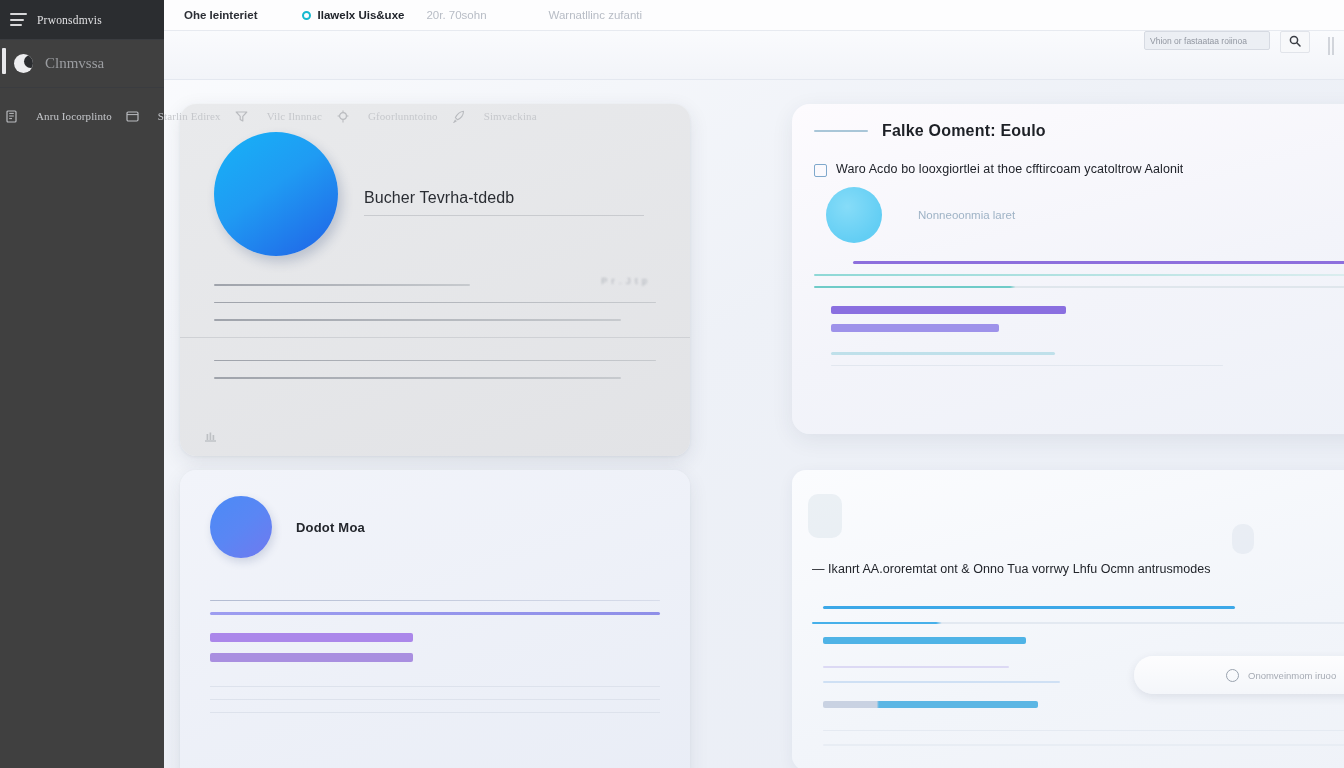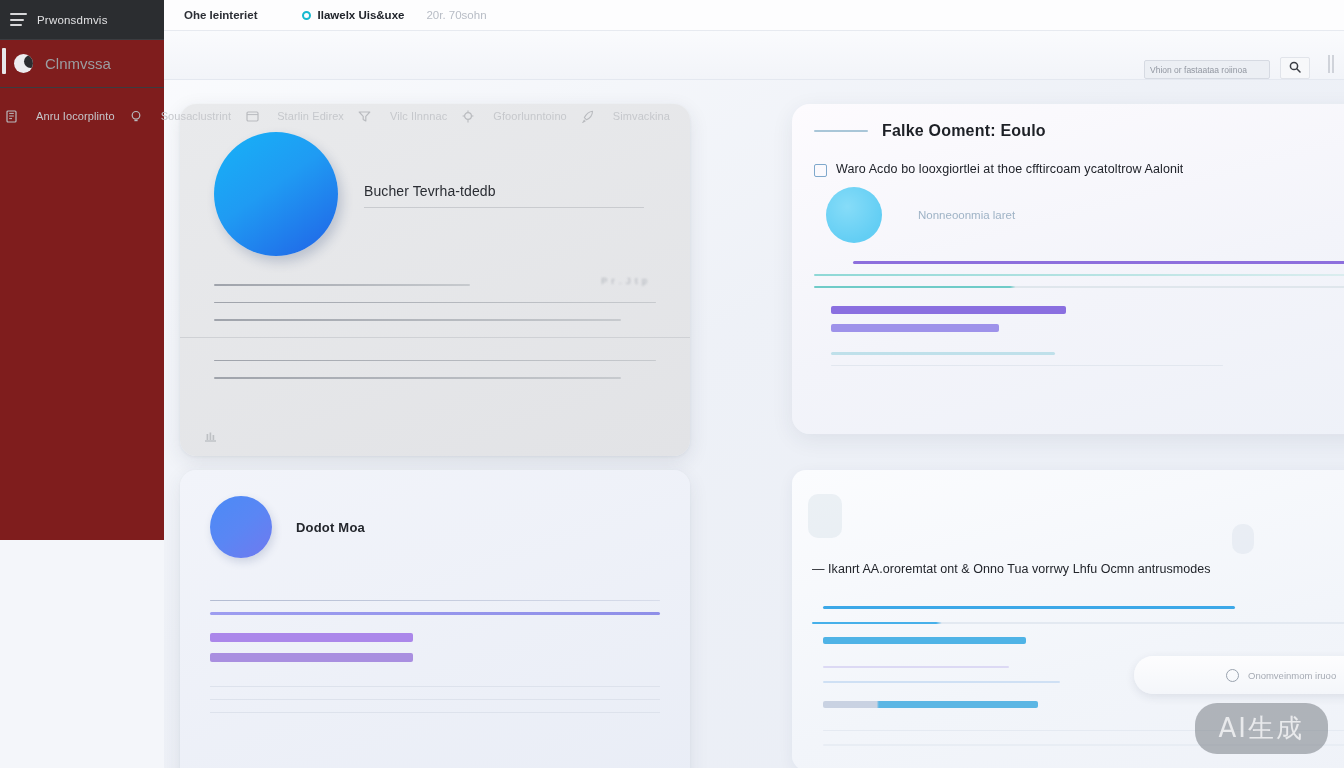--- a/index.html
+++ b/index.html
@@ -16,27 +16,28 @@
     position: relative;
     width: 1344px;
     height: 768px;
     display: flex;
     filter: blur(0.35px);
   }
 
   
   .sidebar {
     width: 164px;
-    height: 540px;
-    background: #7f1d1d;
+    height: 768px;
+    background: #404040;
     flex: 0 0 164px;
     display: flex;
     flex-direction: column;
     position: relative;
     z-index: 5;
+    font-family: Liberation Serif, serif;
   }
 
   .sb-top {
     height: 40px;
     display: flex;
     align-items: center;
     gap: 10px;
     padding: 0 10px;
     border-bottom: 1px solid #3a3c40;
     background: #2b2d30;
@@ -172,21 +173,21 @@
     flex: 0 0 9px;
   }
 
   
   .searchbar {
     height: 49px;
     flex: 0 0 49px;
     background: linear-gradient(180deg,#fafbfd 0%, #f2f4f9 100%);
     border-bottom: 1px solid #e4e8f0;
     display: flex;
-    align-items: flex-end;
+    align-items: flex-start;
     justify-content: flex-end;
     padding-right: 2px;
     gap: 10px;
   }
   .search-input {
     width: 126px;
     height: 19px;
     background: #eceff4;
     border: 1px solid #d6dae2;
     border-radius: 2px;
@@ -246,23 +247,23 @@
   }
   .c1-texts { padding-top: 48px; flex: 1; }
   .c1-title {
     font-size: 13.5px;
     color: #1b1d21;
     font-weight: 700;
     letter-spacing: .2px;
     filter: blur(0.55px);
   }
   .c1-sub {
-    font-size: 14px;
+    font-size: 16px;
     color: #2a2d33;
-    margin-top: 3px;
+    margin-top: 9px;
     letter-spacing: .1px;
     filter: blur(0.6px);
   }
   .c1-underline { height: 1px; background: #c9cbcf; margin-top: 8px; width: 96%; }
 
   .c1-rows { margin-top: 28px; position: relative; }
   .srow { height: 1.6px; background: linear-gradient(90deg,#9fa3ab,#c7cace); border-radius: 1px; margin-bottom: 16px; }
   .srow.w58 { width: 58%; }
   .srow.w100 { width: 100%; }
   .srow.w92 { width: 92%; }
@@ -447,29 +448,20 @@
           <svg width="11" height="13" viewBox="0 0 11 13" fill="none">
               <rect x="1" y="1" width="9" height="11" rx="1" stroke="currentColor" stroke-width="1.2"></rect>
               <line x1="3.2" y1="3.4" x2="7.8" y2="3.4" stroke="currentColor" stroke-width="1"></line>
               <line x1="3.2" y1="6" x2="7.8" y2="6" stroke="currentColor" stroke-width="1"></line>
               <line x1="3.2" y1="8.6" x2="6" y2="8.6" stroke="currentColor" stroke-width="1"></line>
             </svg>
         </span>
         <span class="sb-label">Anru Iocorplinto</span>
       </div>
 
-      <div class="sb-item">
-        <span class="sb-ico">
-          <svg width="12" height="13" viewBox="0 0 12 13" fill="none">
-              <circle cx="6" cy="5.3" r="3.8" stroke="currentColor" stroke-width="1.2"></circle>
-              <line x1="4.4" y1="10.6" x2="7.6" y2="10.6" stroke="currentColor" stroke-width="1.2"></line>
-            </svg>
-        </span>
-        <span class="sb-label">Sousaclustrint</span>
-      </div>
 
       <div class="sb-item">
         <span class="sb-ico">
           <svg width="13" height="11" viewBox="0 0 13 11" fill="none">
               <rect x="1" y="1" width="11" height="9" rx="1.2" stroke="currentColor" stroke-width="1.2"></rect>
               <line x1="1" y1="3.6" x2="12" y2="3.6" stroke="currentColor" stroke-width="1"></line>
             </svg>
         </span>
         <span class="sb-label">Starlin Edirex</span>
       </div>
@@ -515,20 +507,23 @@
     <div class="tabbar">
       <div class="tab lead">
         <span class="tab-label">Ohe Ieinteriet</span>
       </div>
       <div class="tab active">
         <span class="tab-dot"></span>
         <span class="tab-label">Ilawelx Uis&amp;uxe</span>
       </div>
       <div class="tab dim">
         <span class="tab-label">20r. 70sohn</span>
+      </div>
+      <div class="tab dim" style="padding-left:40px">
+        <span class="tab-label">Warnatllinc zufanti</span>
       </div>
     </div>
 
     <div class="searchbar">
       <input class="search-input" type="text" placeholder="Vhion or fastaataa roiinoa" style="">
       <button class="search-btn">
         <span>
           <svg width="12" height="12" viewBox="0 0 12 12" fill="none">
               <circle cx="5" cy="5" r="3.6" stroke="currentColor" stroke-width="1.5"></circle>
               <line x1="7.8" y1="7.8" x2="11" y2="11" stroke="currentColor" stroke-width="1.5" stroke-linecap="round"></line>
@@ -625,16 +620,15 @@
           <div class="rb rb8"></div>
         </div>
         <div class="chip">
           <span class="chip-ico"></span>
           <span class="chip-text">Onomveinmom iruoo</span>
         </div>
       </div>
 
     </div>
 
-    <div class="watermark">AI生成</div>
   </section>
 
 </div>
 
 </body></html>

